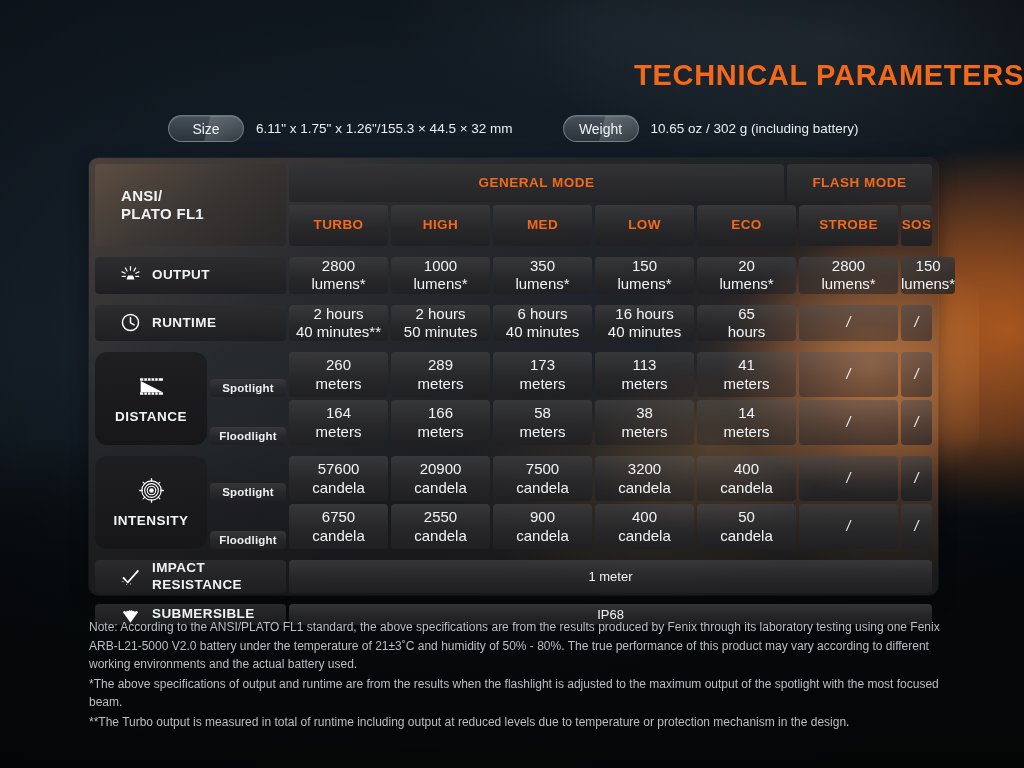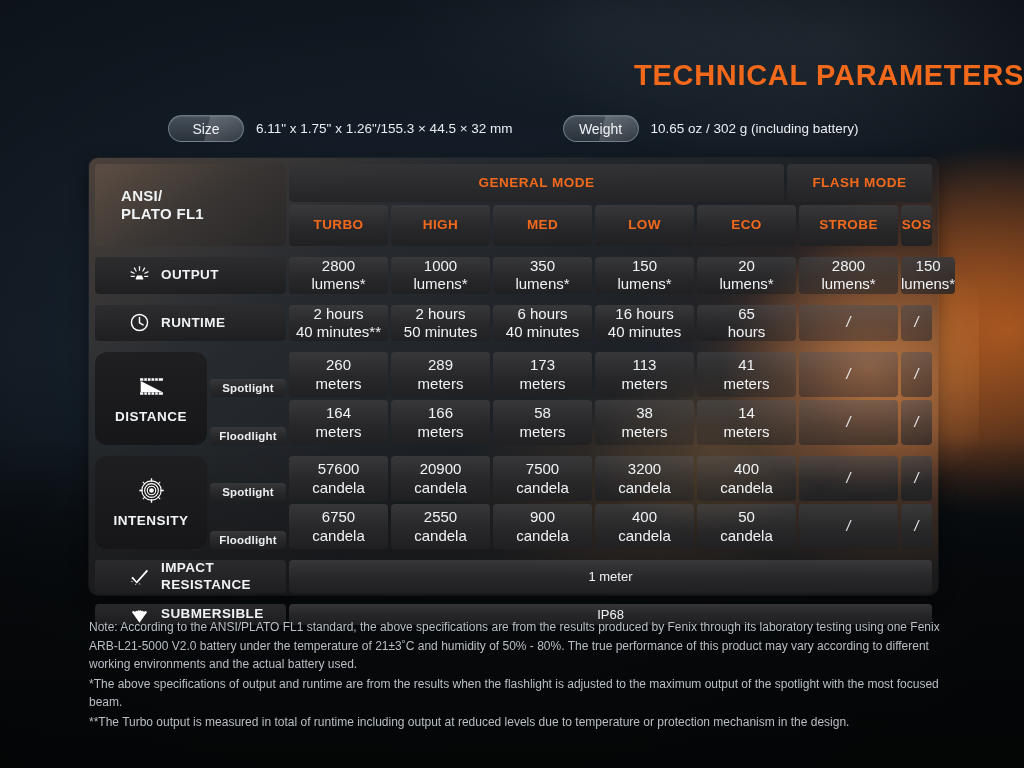--- a/index.html
+++ b/index.html
@@ -172,21 +172,21 @@
     letter-spacing: 0.4px;
   }
 
   
   .r-std   { height: 46px; }
   .r-split { height: 45px; }
   .r-wide  { height: 42px; }
 
   .lbl {
     justify-content: flex-start;
-    padding-left: 34px;
+    padding-left: 25px;
     text-align: left;
     font-size: 13.5px;
     font-weight: bold;
     letter-spacing: 0.4px;
     gap: 11px;
     background: linear-gradient(180deg, rgba(44,44,46,0.93), rgba(30,30,32,0.95));
   }
   .lbl.w-label { width: 191px; }
 
   .sub {

